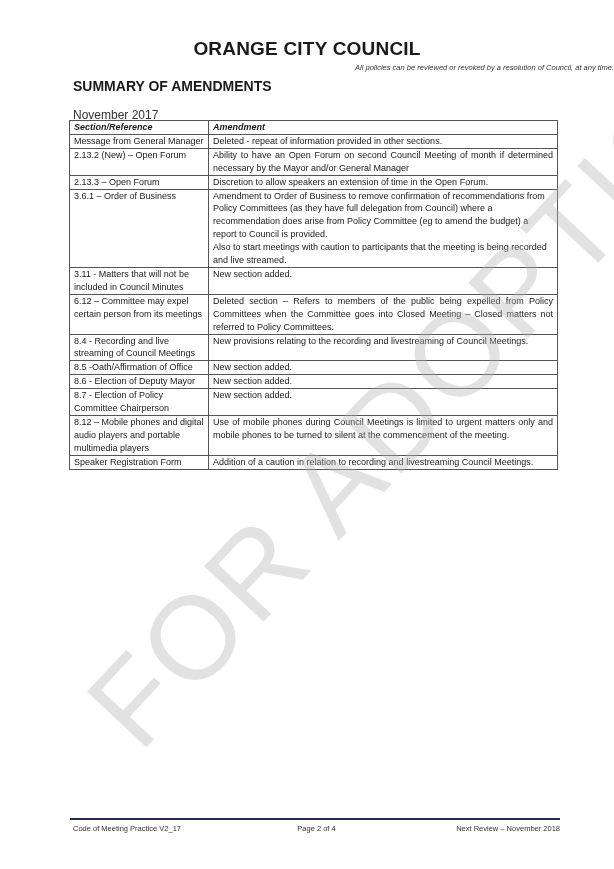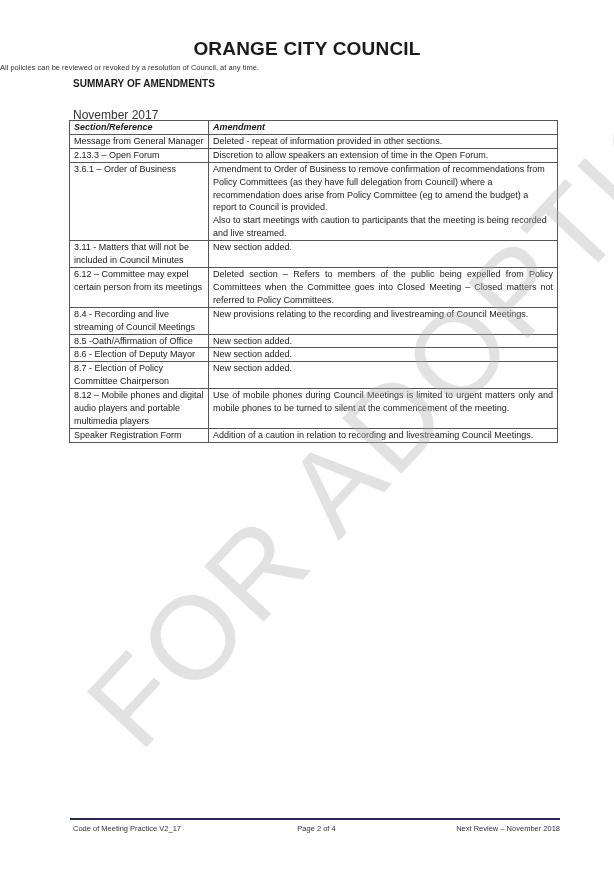--- a/index.html
+++ b/index.html
@@ -1,22 +1,22 @@
 <!DOCTYPE html>
 <html><head>
 <meta charset="utf-8">
 <style>
   html, body { margin:0; padding:0; background:#ffffff; }
   body { width:614px; height:869px; position:relative; overflow:hidden;
          font-family:"Liberation Sans", sans-serif; color:#1a1a1a; }
   .title { position:absolute; top:38px; left:0; width:614px; text-align:center;
            font-size:19px; font-weight:bold; letter-spacing:0.2px; }
-  .subtitle { position:absolute; top:63px; left:0; width:614px; text-align:left;
-              font-size:7.5px; color:#333; }
-  .summary { position:absolute; top:78px; left:73px; font-size:10px; font-weight:bold; }
+  .subtitle { position:absolute; top:63px; left:0; width:614px; text-align:right;
+              font-size:7.5px; color:#333;font-style:italic; }
+  .summary { position:absolute; top:78px; left:73px; font-size:14px; font-weight:bold; }
   .date { position:absolute; top:108px; left:73px; font-size:12px; color:#333; }
   table.amend { position:absolute; top:120px; left:69px; width:489px;
                 border-collapse:collapse; font-size:9px; line-height:12.9px; }
   table.amend td, table.amend th { border:1px solid #555; padding:0 4px; vertical-align:top; text-align:left; }
   table.amend th { font-weight:bold;font-style:italic; }
   table.amend .c1 { width:130px; }
   table.amend .just { text-align:justify; }
   .watermark { position:absolute; left:60px; top:380px; font-size:118px;
                color:rgba(180,180,180,0.38); font-family:"Liberation Sans", sans-serif;
                transform:rotate(-47deg); transform-origin:left top; white-space:nowrap;
@@ -39,20 +39,24 @@
   <thead>
     <tr>
       <th class="c1">Section/Reference</th>
       <th>Amendment</th>
     </tr>
   </thead>
   <tbody>
     <tr>
       <td class="c1">Message from General Manager</td>
       <td>Deleted - repeat of information provided in other sections.</td>
+    </tr>
+    <tr>
+      <td class="c1">2.13.2 (New) – Open Forum</td>
+      <td class="just">Ability to have an Open Forum on second Council Meeting of month if determined necessary by the Mayor and/or General Manager</td>
     </tr>
     <tr>
       <td class="c1">2.13.3 – Open Forum</td>
       <td>Discretion to allow speakers an extension of time in the Open Forum.</td>
     </tr>
     <tr>
       <td class="c1">3.6.1 – Order of Business</td>
       <td>
         <div>Amendment to Order of Business to remove confirmation of recommendations from Policy Committees (as they have full delegation from Council) where a recommendation does arise from Policy Committee (eg to amend the budget) a report to Council is provided.</div>
         <div>Also to start meetings with caution to participants that the meeting is being recorded and live streamed.</div>

